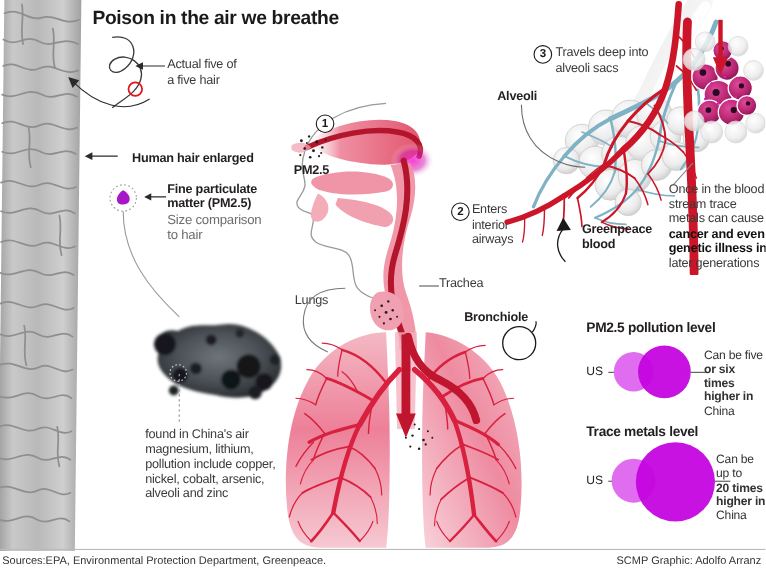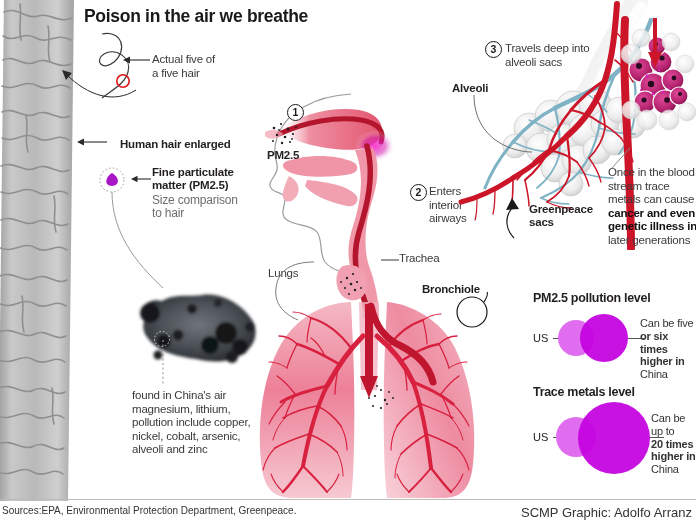--- a/index.html
+++ b/index.html
@@ -51,21 +51,21 @@
   .us-label { font-size: 11px; color: #222; }
   .circ { border-radius: 50%; position: absolute; }
   .circ-us  { background: #e06df0; }
   .circ-cn  { background: #c400e0; opacity: 0.93; }
   .leader { position: absolute; background: #555; height: 1px; }
   .panel-note { font-size: 11px; line-height: 12.8px; color: #333; letter-spacing: -0.2px; }
 
   
   #footer-rule { left: 0; top: 499px; width: 696px; height: 1px; background: #bbb; }
   #sources { left: 2px; top: 505px; font-size: 10px; color: #333; }
-  #credit  { right: 4px; top: 505px; font-size: 13px; color: #333; }
+  #credit  { right: 4px; top: 505px; font-size: 10px; color: #333; }
   
   #soot { left: 128px; top: 283px; width: 140px; height: 105px; }
 </style>
 </head>
 <body>
 
 <div class="stage">
 
   <div class="abs" id="title">Poison in the air we breathe</div>
 
@@ -530,21 +530,21 @@
   <svg class="abs" style="left:470px; top:95px; width:64px; height:62px;">
     <path d="M4,0 C4,22 14,42 38,52 C48,56 56,57 62,57" fill="none" stroke="#6d6d6d" stroke-width="1"></path>
   </svg>
 
   <svg class="abs" style="left:500px; top:196px; width:26px; height:44px;">
     <path d="M14,42 C6,34 4,22 12,12" fill="none" stroke="#1a1a1a" stroke-width="1.2"></path>
     <polygon points="12,2 6,14 19,13" fill="#1a1a1a"></polygon>
   </svg>
   <div class="abs lbl-bold" style="left:529px; top:203px; width:68px; line-height:13px;">
     <div>Greenpeace</div>
-    <div>sacs</div>
+    <div>blood</div>
   </div>
 
   <svg class="abs" style="left:608px; top:148px; width:26px; height:22px;">
     <line x1="22" y1="0" x2="4" y2="20" stroke="#8a8a8a" stroke-width="1"></line>
   </svg>
   <div class="abs lbl-reg callout" style="left:608px; top:166px; width:92px;">
     <div>Once in the blood</div>
     <div>stream trace</div>
     <div>metals can cause</div>
     <div style="font-weight:bold; color:#111;">cancer and even</div>

